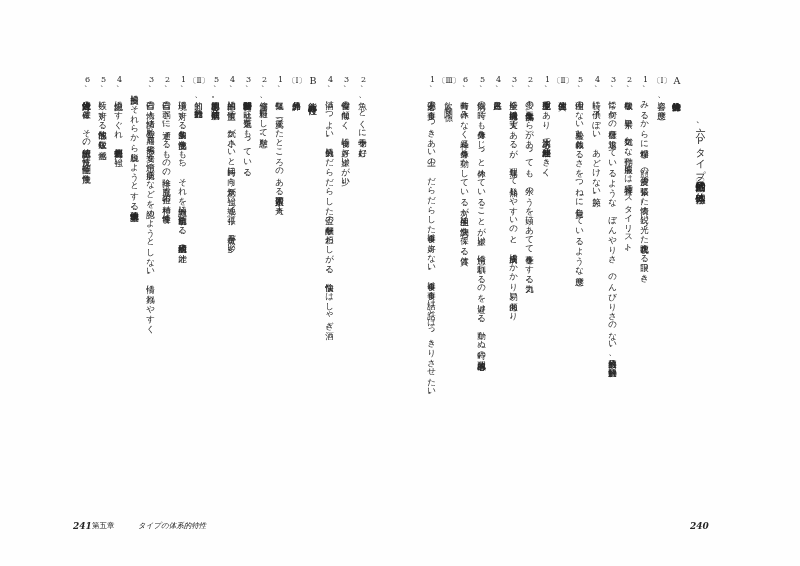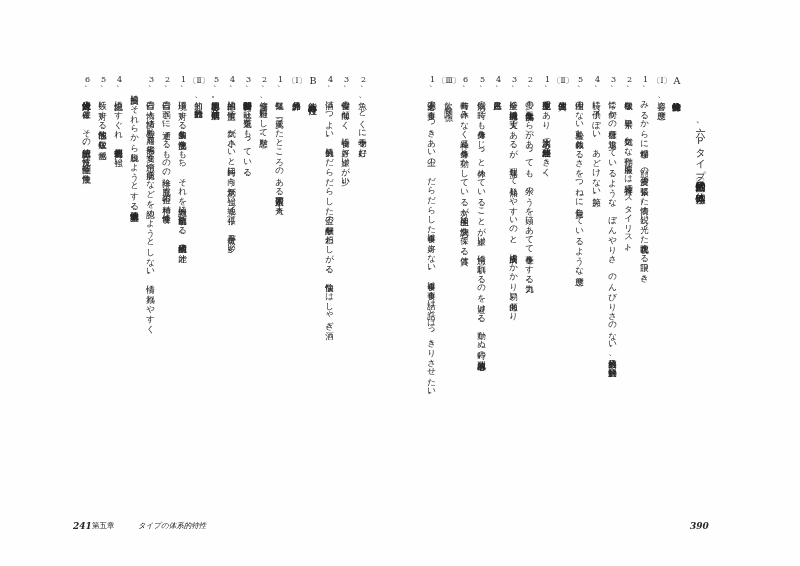--- a/index.html
+++ b/index.html
@@ -160,21 +160,21 @@
     <div class="col" style="left:44px">
       <span class="mk roman">〔Ⅲ〕</span>
       <span class="tx spaced-4">飲食関係</span>
     </div>
     <div class="col" style="left:27px">
       <span class="mk">1、</span>
       <span class="tx">必要上の食事。つきあい上の、だらだらした食事は好まない。食事は食事、話は話とはっきりさせたい。</span>
     </div>
 
     <div class="footer" style="left:290px">
-      <span class="pnum">390</span>
+      <span class="pnum">240</span>
     </div>
   </div>
 
   <div class="page left">
     <div class="col" style="left:358px">
       <span class="mk">2、</span>
       <span class="tx">魚、とくに干物を好む。</span>
     </div>
     <div class="col" style="left:341px">
       <span class="mk">3、</span>

